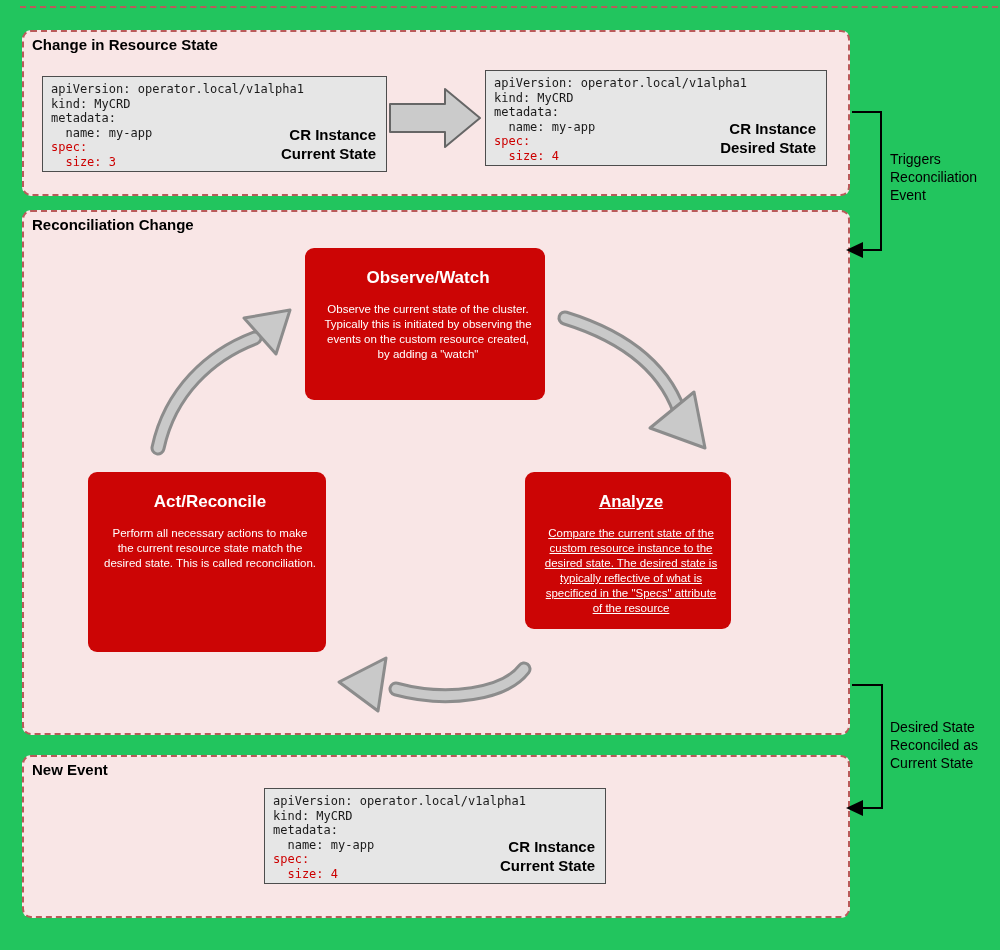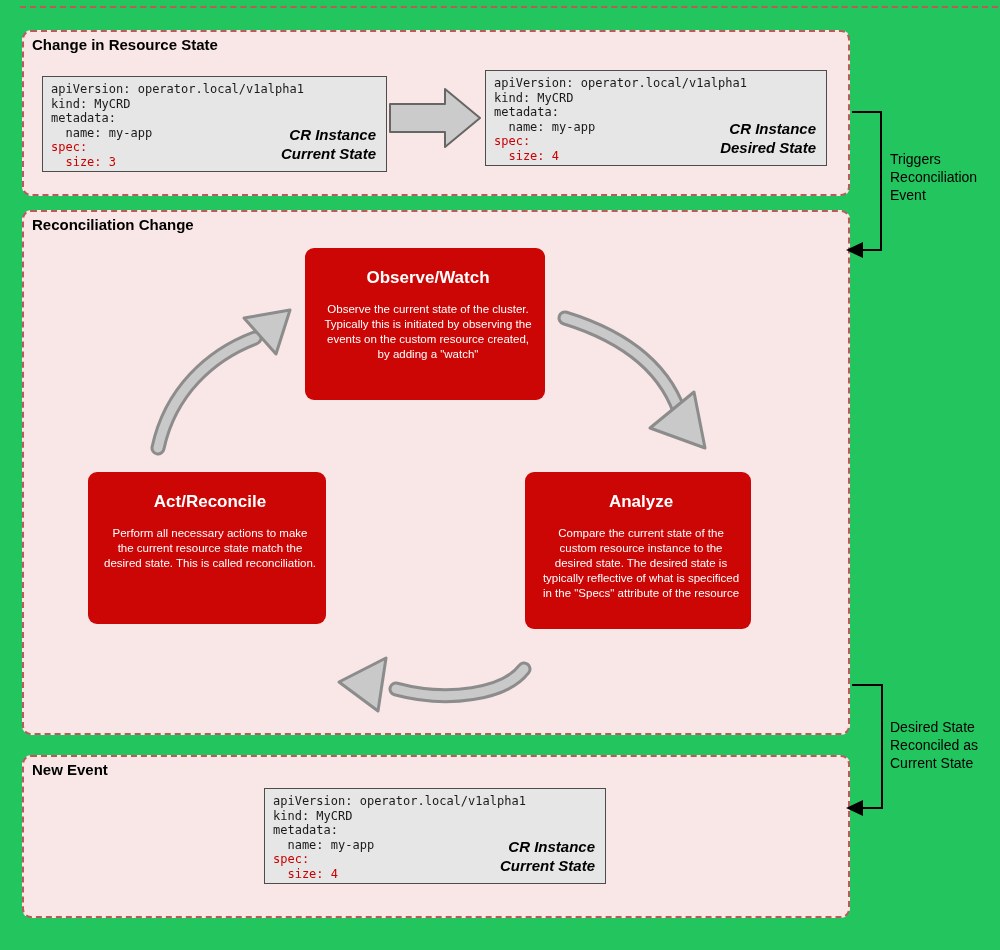--- a/index.html
+++ b/index.html
@@ -34,32 +34,32 @@
     position:absolute;background:var(--code-bg);border:1.5px solid #4d4d4d;
     box-sizing:border-box;padding:5px 8px;
     font-family:"DejaVu Sans Mono","Liberation Mono",monospace;
     font-size:12px;line-height:14.5px;color:#1a1a1a;
   }
   .code-plain{white-space:pre;}
   .code-spec{white-space:pre;color:var(--code-red);font-weight:normal;}
   .cr-label{
     position:absolute;right:10px;bottom:8px;text-align:right;
     font-family:"Liberation Sans",sans-serif;font-size:15px;font-weight:bold;
-    line-height:19px;color:#000;white-space:pre-line;font-style:italic;
+    line-height:19px;color:#000;white-space:pre-line;
   }
   .cb-current{left:42px;top:76px;width:345px;height:96px;}
   .cb-desired{left:485px;top:70px;width:342px;height:96px;}
   .cb-new{left:264px;top:788px;width:342px;height:96px;}
   .cycle-node{
     position:absolute;background:var(--box-red);border-radius:9px;
     color:#fff;text-align:center;box-sizing:border-box;padding:20px 10px 10px 16px;
   }
   .node-observe{left:305px;top:248px;width:240px;height:152px;}
-  .node-act{left:88px;top:472px;width:238px;height:152px;}
-  .node-analyze{left:525px;top:472px;width:226px;height:157px;}
+  .node-act{left:88px;top:472px;width:238px;height:180px;}
+  .node-analyze{left:525px;top:472px;width:206px;height:157px;text-decoration:underline;}
   .node-title{font-size:17px;font-weight:bold;margin-bottom:14px;}
   .node-body{font-size:11.5px;line-height:15px;}
   .svg-overlay{position:absolute;left:0;top:0;pointer-events:none;}
   .connector-label{
     position:absolute;font-size:14px;line-height:18px;color:#000;white-space:pre-line;
   }
   .label-trigger{left:890px;top:150px;width:105px;}
   .label-reconciled{left:890px;top:718px;width:105px;}
 </style>
 </head>

